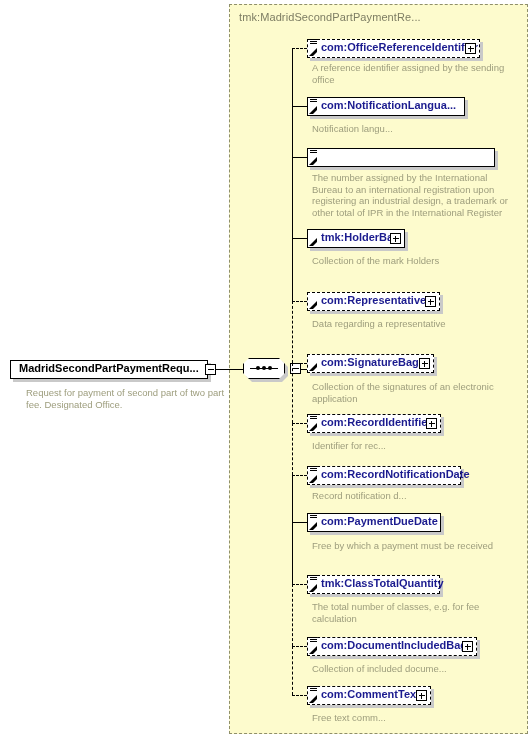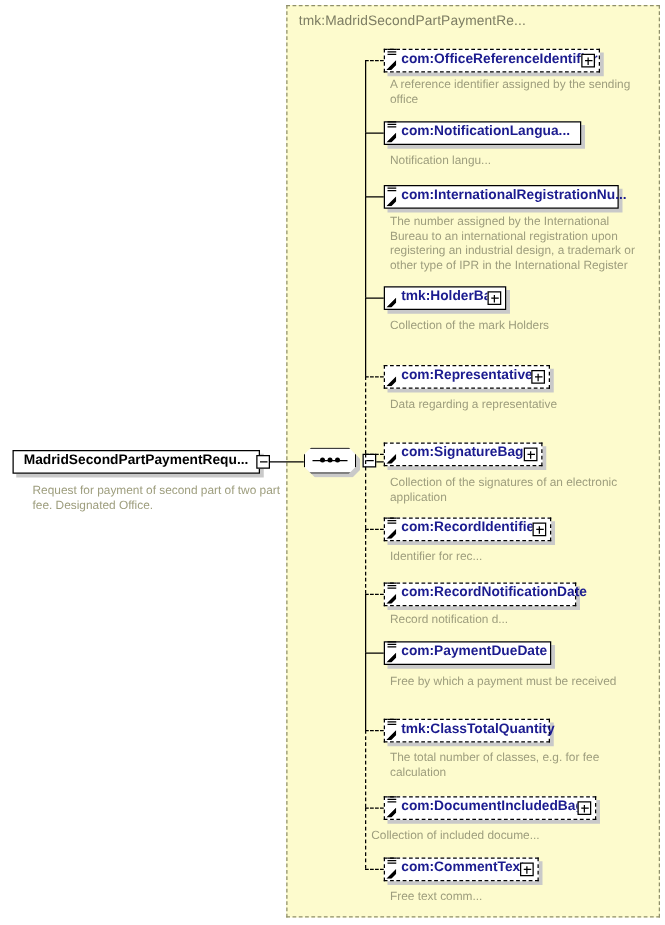--- a/index.html
+++ b/index.html
@@ -307,23 +307,22 @@
       <span class="glyph-lines">
         <i></i>
         <i></i>
         <i></i>
       </span>
       <span class="glyph-arrow">
         <svg width="8" height="8" viewBox="0 0 8 8">
           <path d="M0 8 L8 0 L8 4 Z M0 8 L4 8 L8 4 Z" fill="#000"></path>
         </svg>
       </span>
-      <span class="nlabel">com:InternationalRegistrationNu...</span>
-    </div>
-    <div class="ndesc" style="left: 312px; top: 172px;">The number assigned by the International Bureau to an international registration upon registering an industrial design, a trademark or other type of IPR in the International Register</div>
+    </div>
+    <div class="ndesc" style="left: 312px; top: 172px;">The number assigned by the International Bureau to an international registration upon registering an industrial design, a trademark or other total of IPR in the International Register</div>
     <div class="node required" style="left: 307px; top: 229px; width: 98px;">
       <div class="nbox" style="width: 98px;"></div>
       <span class="glyph-arrow">
         <svg width="8" height="8" viewBox="0 0 8 8">
           <path d="M0 8 L8 0 L8 4 Z M0 8 L4 8 L8 4 Z" fill="#000"></path>
         </svg>
       </span>
       <span class="nlabel">tmk:HolderBag</span>
       <span class="sqbtn plus nexp" style="left: 83px;"></span>
     </div>
@@ -419,21 +418,21 @@
         <i></i>
       </span>
       <span class="glyph-arrow">
         <svg width="8" height="8" viewBox="0 0 8 8">
           <path d="M0 8 L8 0 L8 4 Z M0 8 L4 8 L8 4 Z" fill="#000"></path>
         </svg>
       </span>
       <span class="nlabel">com:DocumentIncludedBag</span>
       <span class="sqbtn plus nexp" style="left: 155px;"></span>
     </div>
-    <div class="ndesc" style="left: 297px; top: 663px;">Collection of included docume...</div>
+    <div class="ndesc" style="left: 312px; top: 663px;">Collection of included docume...</div>
     <div class="node optional" style="left: 307px; top: 686px; width: 124px;">
       <div class="nbox" style="width: 124px;"></div>
       <span class="glyph-lines">
         <i></i>
         <i></i>
         <i></i>
       </span>
       <span class="glyph-arrow">
         <svg width="8" height="8" viewBox="0 0 8 8">
           <path d="M0 8 L8 0 L8 4 Z M0 8 L4 8 L8 4 Z" fill="#000"></path>

